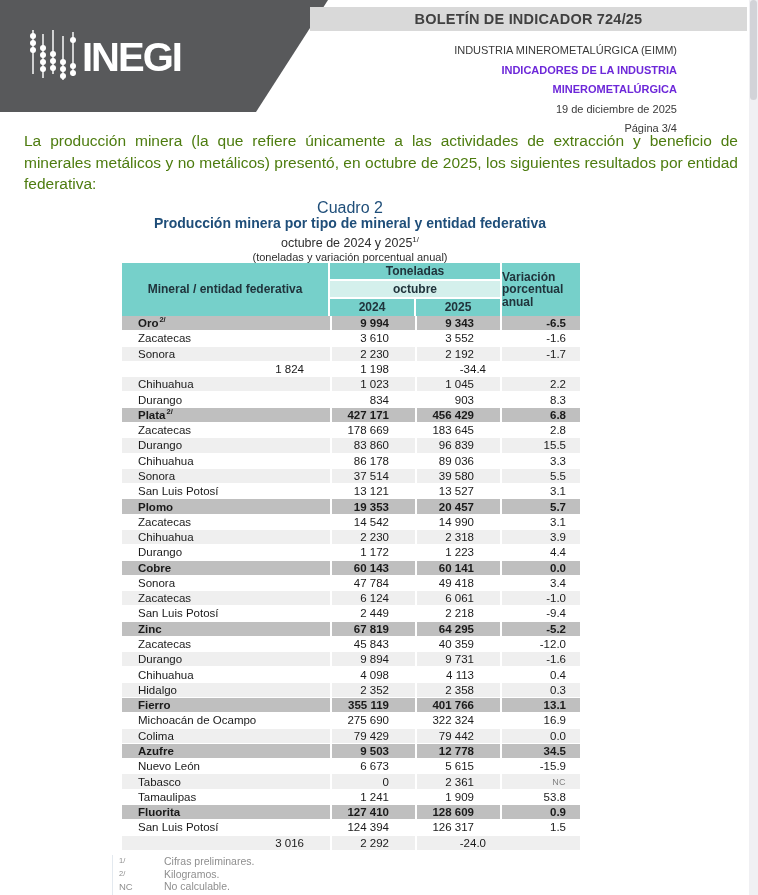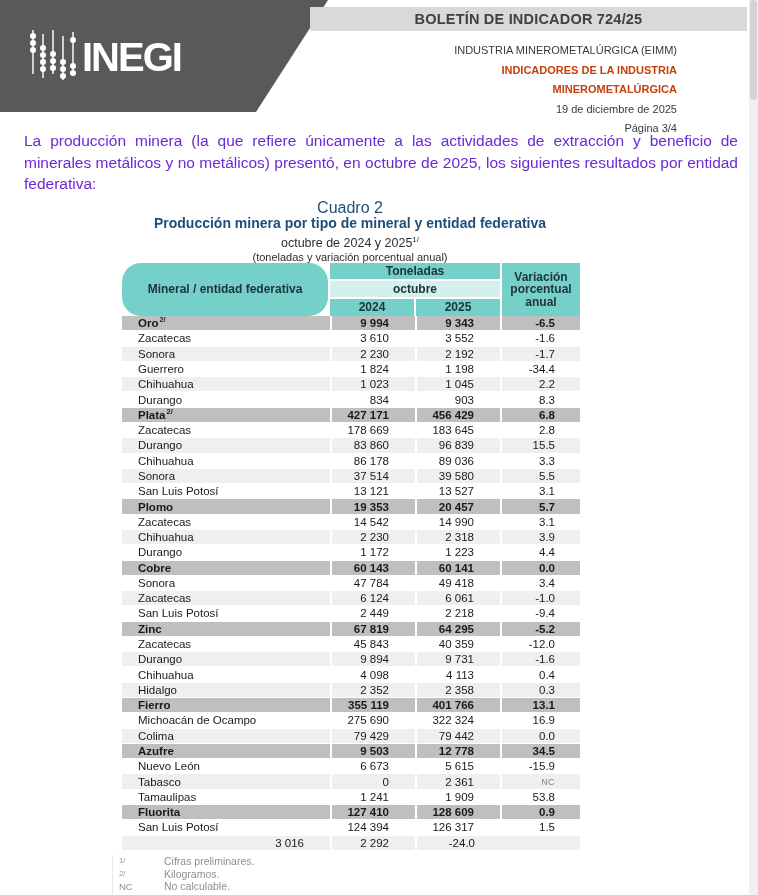--- a/index.html
+++ b/index.html
@@ -8,59 +8,59 @@
 
   
   .dark-block{position:absolute;left:0;top:0;width:328px;height:112px;background:#58595B;
               clip-path:polygon(0 0,100% 0,calc(100% - 72px) 100%,0 100%);}
   .logo-wrap{position:absolute;left:26px;top:24px;width:190px;height:60px;}
   .boletin-band{position:absolute;left:310px;top:7px;width:437px;height:24px;background:#D9D9D9;
                 display:flex;align-items:center;justify-content:center;}
   .boletin-band span{color:#404040;font-weight:bold;font-size:14.5px;letter-spacing:.2px;}
   .hdr-right{position:absolute;left:340px;top:41px;width:337px;text-align:right;
              font-size:11px;line-height:19.5px;color:#3a3a3a;}
-  .hdr-right .b{font-weight:bold;color:#c2410c;}
+  .hdr-right .b{font-weight:bold;color:#6d28d9;}
 
   
   .scroll-track{position:absolute;right:0;top:0;width:9px;height:895px;background:#f0f0f3;}
   .scroll-thumb{position:absolute;right:1px;top:0;width:7px;height:100px;background:#d2d3d8;border-radius:4px;}
 
   
   .intro{position:absolute;left:24px;top:130px;width:714px;font-size:15.5px;line-height:21.5px;
-         text-align:justify;color:#6d28d9;}
+         text-align:justify;color:#4d7c0f;}
 
   
   .caption{position:absolute;left:20px;top:201px;width:660px;text-align:center;}
   .cap-cuadro{font-size:16px;color:#1F4E79;line-height:14px;}
   .cap-title{font-size:14px;font-weight:bold;color:#1F4E79;line-height:17px;}
   .cap-sub{font-size:12.5px;color:#2e2e2e;line-height:15px;}
   .cap-sub sup{font-size:8px;}
   .cap-units{font-size:11px;color:#2e2e2e;line-height:12px;}
 
   
   .tbl{position:absolute;left:122px;top:263px;width:458px;}
   .thead{display:grid;grid-template-columns:206px 84px 84px 78px;grid-template-rows:16px 16px 17px;
          gap:2px;background:#fff;width:458px;}
   .hcell{background:#76D0CA;color:#20343c;font-weight:bold;font-size:12px;
-         display:flex;align-items:center;justify-content:center;text-align:center;line-height:12.5px;}
-  .hc-mineral{grid-column:1;grid-row:1/4;border-radius:19px;}
+         display:flex;align-items:center;justify-content:center;line-height:12.5px;}
+  .hc-mineral{grid-column:1;grid-row:1/4;}
   .hc-ton{grid-column:2/4;grid-row:1;}
   .hc-oct{grid-column:2/4;grid-row:2;background:#D4F0EC;}
   .hc-2024{grid-column:2;grid-row:3;}
   .hc-2025{grid-column:3;grid-row:3;}
   .hc-var{grid-column:4;grid-row:1/4;}
 
   .tbody{width:458px;}
   .trow{display:grid;grid-template-columns:208px 85px 85px 80px;height:15.285px;
         box-sizing:border-box;border-bottom:1px solid #fff;font-size:11.5px;}
   .trow .cell{display:flex;align-items:center;box-sizing:border-box;overflow:hidden;}
   .trow .cell + .cell{border-left:2px solid #fff;}
   .c-name{padding-left:16px;}
   .c-num{justify-content:flex-end;padding-right:26px;}
-  .c-var{justify-content:flex-end;padding-right:25px;}
+  .c-var{justify-content:flex-end;padding-right:14px;}
   .row-section{background:#BFBFBF;font-weight:bold;}
   .row-section .c-name{}
   .row-alt{background:#EFEFEF;}
   .row-white{background:#fff;}
   .sup{font-size:7.5px;vertical-align:super;line-height:0;position:relative;top:-3px;margin-left:1px;}
   .nc{font-size:9px;color:#7f7f7f;letter-spacing:.4px;}
 
   
   .fnotes{position:absolute;left:112px;top:855px;width:560px;font-size:10.5px;color:#8f8f8f;
           border-left:1px solid #e3e9ef;padding-left:0;}
@@ -158,21 +158,20 @@
           <div class="cell c-num">3 552</div>
           <div class="cell c-var">-1.6</div>
         </div>
         <div class="trow row-alt">
           <div class="cell c-name">Sonora</div>
           <div class="cell c-num">2 230</div>
           <div class="cell c-num">2 192</div>
           <div class="cell c-var">-1.7</div>
         </div>
         <div class="trow row-white">
-          <div class="cell c-name">Guerrero</div>
           <div class="cell c-num">1 824</div>
           <div class="cell c-num">1 198</div>
           <div class="cell c-var">-34.4</div>
         </div>
         <div class="trow row-alt">
           <div class="cell c-name">Chihuahua</div>
           <div class="cell c-num">1 023</div>
           <div class="cell c-num">1 045</div>
           <div class="cell c-var">2.2</div>
         </div>

